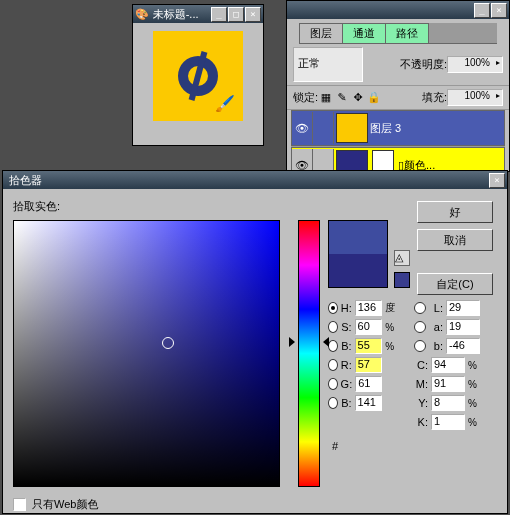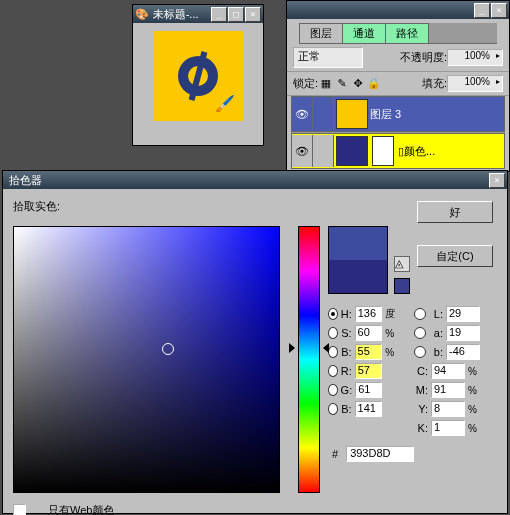--- a/index.html
+++ b/index.html
@@ -11,34 +11,34 @@
 #doc{left:132px;top:4px;width:130px;height:140px}
 #doc .body{padding:8px;display:flex;align-items:center;justify-content:center}
 .thumb{width:90px;height:90px;background:#fcc900;display:flex;align-items:center;justify-content:center;position:relative}
 .brush{position:absolute;right:8px;bottom:8px;font-size:16px}
 
 #layers{left:286px;top:0;width:222px;height:170px}
 .tabs{display:flex;background:#9a9a9a;border-bottom:1px solid #666;margin:4px 12px 0}
 .tab{padding:2px 10px;background:#86efac;border:1px solid #666;border-bottom:none;margin-right:-1px}
 .tab.active{background:#c0c0c0}
 .lrow{display:flex;align-items:center;padding:3px 6px;border-bottom:1px solid #999}
-.sel{height:17px;border:1px inset #fff;background:#e8e8e8;padding:1px 4px;font-size:11px}
+.sel{height:17px;border:1px inset #fff;background:#e8e8e8;padding:8px 4px;font-size:11px}
 .pct{width:40px;height:15px;border:1px inset #fff;background:#e8e8e8;text-align:right;padding:0 12px 0 2px;font-size:10px;position:relative}
 .pct:after{content:"▸";position:absolute;right:2px;top:1px;font-size:8px}
 .ic{width:12px;height:12px;display:inline-flex;align-items:center;justify-content:center;margin:0 2px;font-size:11px}
 .layerlist{background:#9a9a9a;margin:0 4px}
 .layer{display:flex;align-items:center;background:#c0c0c0;border:1px solid #666;margin-bottom:1px;height:34px}
 .layer.sel-l{background:#4a5bb0;color:#fff}
 .layer.sel-y{background:#ffff00}
 .eye{width:20px;height:32px;border-right:1px solid #666;display:flex;align-items:center;justify-content:center}
 .lthumb{width:30px;height:28px;border:1px solid #333;margin:2px}
 
 #picker{left:2px;top:170px;width:504px;height:342px}
 #picker .body{padding:10px;display:flex;flex-direction:column;height:302px}
-.picklabel{margin-bottom:12px}
+.picklabel{margin-bottom:6px}
 .pickrow{display:flex}
 .field{width:265px;height:265px;border:1px solid #000;background:linear-gradient(to top,#000,transparent),linear-gradient(to right,#fff,#0000ff);position:relative}
 .marker{position:absolute;width:10px;height:10px;border:1px solid #fff;border-radius:50%}
 .hue{width:20px;height:265px;margin:0 8px 0 18px;border:1px solid #000;background:linear-gradient(to top,red,yellow,lime,cyan,blue,magenta,red);position:relative}
 .hueptr{position:absolute;left:-10px;width:0;height:0;border-top:5px solid transparent;border-bottom:5px solid transparent;border-left:6px solid #000}
 .hueptr.r{left:auto;right:-10px;border-left:none;border-right:6px solid #000}
 .rcol{flex:1;display:flex;flex-direction:column}
 .swatches{display:flex;align-items:flex-end;gap:6px;margin-bottom:12px}
 .sw-big{width:58px;height:66px;border:1px solid #000;display:flex;flex-direction:column}
 .sw-half{flex:1}
@@ -49,21 +49,21 @@
 .radio{width:10px;height:10px;border:1px solid #333;border-radius:50%;background:#fff;display:flex;align-items:center;justify-content:center}
 .radio.on:after{content:"";width:4px;height:4px;background:#000;border-radius:50%}
 .vlab{width:14px;text-align:right}
 .vin{width:28px;height:14px;border:1px inset #fff;background:#fff;text-align:left;padding:0 2px;font-size:11px}
 .vin.y{background:#ffff66}
 .unit{width:14px;font-size:10px}
 .hexrow{margin-top:10px;display:flex;align-items:center;gap:8px;margin-left:4px}
 .hexin{width:60px;height:14px;border:1px inset #fff;background:#fff;padding:0 3px;font-size:11px}
 .btns{position:absolute;right:14px;top:30px;display:flex;flex-direction:column;gap:6px}
 .btn{width:74px;height:20px;background:#c0c0c0;border:1px solid #fff;border-right-color:#404040;border-bottom-color:#404040;display:flex;align-items:center;justify-content:center;font-size:11px}
-.webrow{display:flex;align-items:center;gap:22px;margin-top:10px}
+.webrow{display:flex;align-items:center;gap:6px;margin-top:10px}
 .cb{width:11px;height:11px;border:1px inset #fff;background:#fff}
 </style>
 </head>
 <body>
 
 <div id="doc" class="win">
   <div class="titlebar">
     <span>🎨</span>
     <span class="txt">未标题-...</span>
     <div class="wbtn">_</div>
@@ -220,27 +220,27 @@
             </div>
           <div></div>
           <div class="vrow">
               <span class="vlab">K:</span>
               <div class="vin">1</div>
               <span class="unit">%</span>
             </div>
         </div>
         <div class="hexrow">
           <span>#</span>
-          <div class="hexin">393D8D</div>
         </div>
       </div>
     </div>
     <div class="webrow">
       <div class="cb"></div>
       <span>只有Web颜色</span>
     </div>
   </div>
   <div class="btns">
     <div class="btn">好</div>
+    <div class="btn">取消</div>
     <div style="height:10px"></div>
     <div class="btn">自定(C)</div>
   </div>
 </div>
 
 </body></html>

